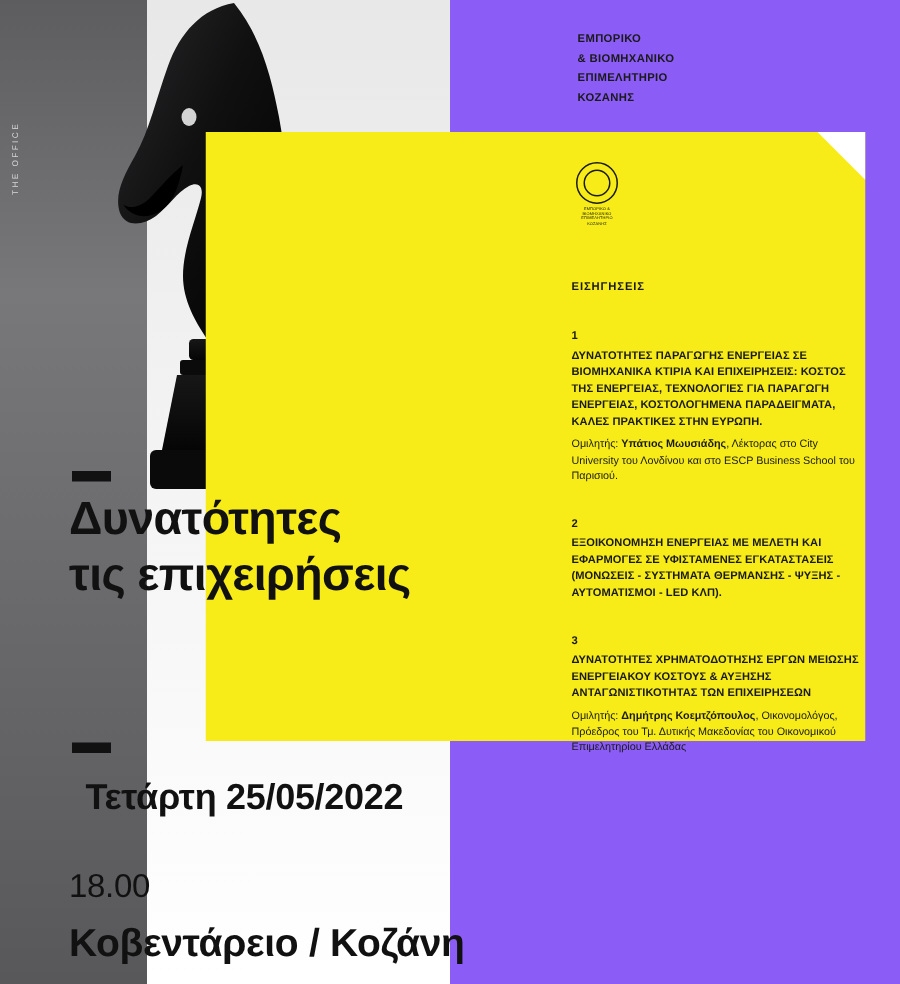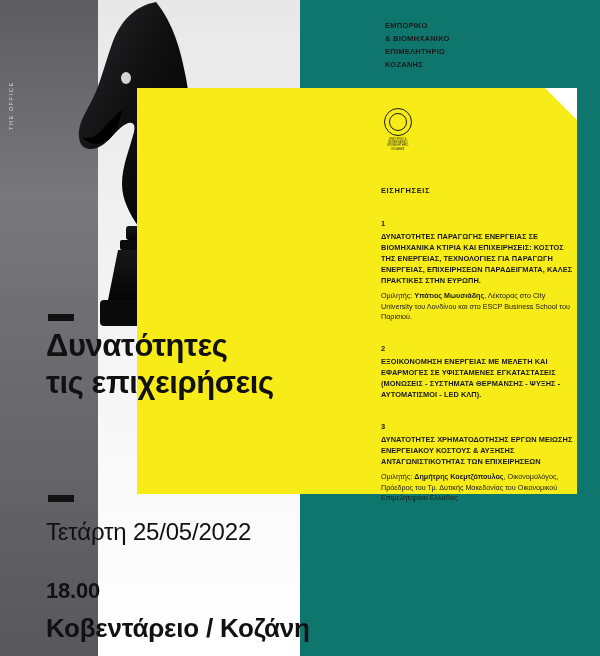--- a/index.html
+++ b/index.html
@@ -5,21 +5,21 @@
   * { box-sizing: border-box; margin: 0; padding: 0; }
   html, body {
     width: 600px; height: 656px;
     background: #ffffff;
     font-family: "Liberation Sans", sans-serif;
     overflow: hidden;
   }
   #poster {
     position: relative;
     width: 600px; height: 656px;
-    background: #0f766e;
+    background: #8b5cf6;
     overflow: hidden;
   }
 
   
   .photo-col {
     position: absolute;
     left: 0; top: 0;
     width: 98px; height: 656px;
     background: #6e6e70;
   }
@@ -164,31 +164,31 @@
     font-size: 31px;
     line-height: 1.2;
     font-weight: bold;
     color: #111111;
     letter-spacing: -0.4px;
   }
   .main-title .hl { color: #f7ec18; }
 
   .date-line {
     position: absolute;
-    left: 46px; top: 518px;
+    left: 57px; top: 518px;
     font-size: 24px;
-    font-weight: normal;
+    font-weight: bold;
     color: #111111;
     letter-spacing: -0.2px;
   }
   .time-line {
     position: absolute;
     left: 46px; top: 578px;
     font-size: 22px;
-    font-weight: bold;
+    font-weight: normal;
     color: #111111;
     letter-spacing: -0.2px;
   }
   .venue-line {
     position: absolute;
     left: 46px; top: 613px;
     font-size: 26px;
     font-weight: bold;
     color: #111111;
     letter-spacing: -0.2px;
@@ -246,21 +246,21 @@
   <div class="seal">
     <div class="ring"></div>
     <div class="caption">ΕΜΠΟΡΙΚΟ &amp; ΒΙΟΜΗΧΑΝΙΚΟ ΕΠΙΜΕΛΗΤΗΡΙΟ ΚΟΖΑΝΗΣ</div>
   </div>
 
   <div class="talks">
     <div class="talks-heading">ΕΙΣΗΓΗΣΕΙΣ</div>
 
     <div class="talk">
       <div class="talk-num">1</div>
-      <div class="talk-title">ΔΥΝΑΤΟΤΗΤΕΣ ΠΑΡΑΓΩΓΗΣ ΕΝΕΡΓΕΙΑΣ ΣΕ ΒΙΟΜΗΧΑΝΙΚΑ ΚΤΙΡΙΑ ΚΑΙ ΕΠΙΧΕΙΡΗΣΕΙΣ: ΚΟΣΤΟΣ ΤΗΣ ΕΝΕΡΓΕΙΑΣ, ΤΕΧΝΟΛΟΓΙΕΣ ΓΙΑ ΠΑΡΑΓΩΓΗ ΕΝΕΡΓΕΙΑΣ, ΕΠΙΧΕΙΡΗΣΕΩΝ ΠΑΡΑΔΕΙΓΜΑΤΑ, ΚΑΛΕΣ ΠΡΑΚΤΙΚΕΣ ΣΤΗΝ ΕΥΡΩΠΗ.</div>
+      <div class="talk-title">ΔΥΝΑΤΟΤΗΤΕΣ ΠΑΡΑΓΩΓΗΣ ΕΝΕΡΓΕΙΑΣ ΣΕ ΒΙΟΜΗΧΑΝΙΚΑ ΚΤΙΡΙΑ ΚΑΙ ΕΠΙΧΕΙΡΗΣΕΙΣ: ΚΟΣΤΟΣ ΤΗΣ ΕΝΕΡΓΕΙΑΣ, ΤΕΧΝΟΛΟΓΙΕΣ ΓΙΑ ΠΑΡΑΓΩΓΗ ΕΝΕΡΓΕΙΑΣ, ΚΟΣΤΟΛΟΓΗΜΕΝΑ ΠΑΡΑΔΕΙΓΜΑΤΑ, ΚΑΛΕΣ ΠΡΑΚΤΙΚΕΣ ΣΤΗΝ ΕΥΡΩΠΗ.</div>
       <div class="talk-speaker"><span>Ομιλητής: </span><b>Υπάτιος Μωυσιάδης</b><span>, Λέκτορας στο City University του Λονδίνου και στο ESCP Business School του Παρισιού.</span></div>
     </div>
 
     <div class="talk">
       <div class="talk-num">2</div>
       <div class="talk-title">ΕΞΟΙΚΟΝΟΜΗΣΗ ΕΝΕΡΓΕΙΑΣ ΜΕ ΜΕΛΕΤΗ ΚΑΙ ΕΦΑΡΜΟΓΕΣ ΣΕ ΥΦΙΣΤΑΜΕΝΕΣ ΕΓΚΑΤΑΣΤΑΣΕΙΣ (ΜΟΝΩΣΕΙΣ - ΣΥΣΤΗΜΑΤΑ ΘΕΡΜΑΝΣΗΣ - ΨΥΞΗΣ - ΑΥΤΟΜΑΤΙΣΜΟΙ - LED ΚΛΠ).</div>
     </div>
 
     <div class="talk">
       <div class="talk-num">3</div>

